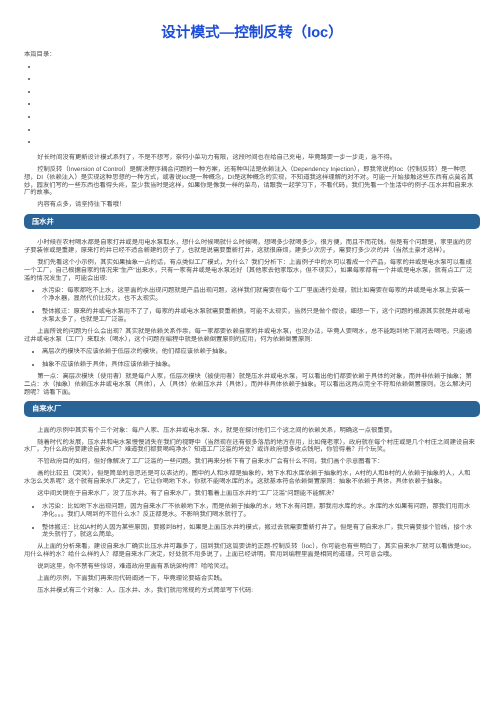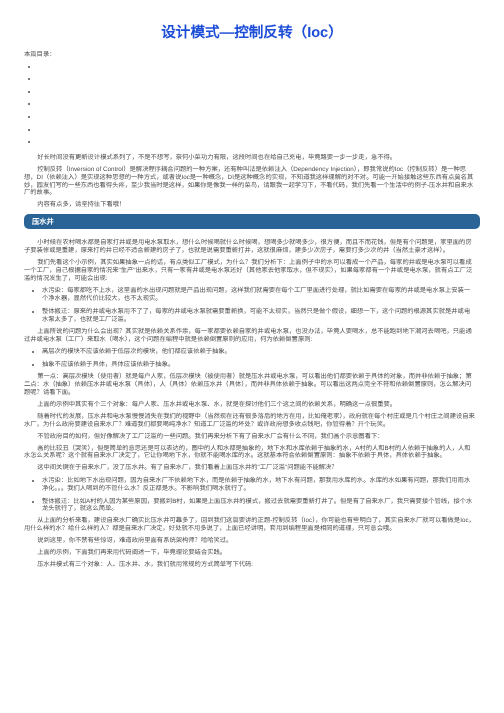--- a/index.html
+++ b/index.html
@@ -64,20 +64,21 @@
       <ul class="body-list">
         <li>水污染：每家都吃不上水，这里面的水出现问题就是产品出现问题，这样我们就需要在每个工厂里面进行处理，就比如需要在每家的井或是电水泵上安装一个净水器，显然代价比较大，也不太现实。</li>
         <li>整体搬迁：原来的井或电水泵用不了了，每家的井或电水泵就需要重新换，可能不太现实，当然只是做个假设，细想一下，这个问题的根源其实就是井或电水泵太多了，也就是工厂泛滥。</li>
       </ul>
       <p class="para">上面所说的问题为什么会出现？其实就是依赖关系作祟，每一家都要依赖自家的井或电水泵，也没办法，毕竟人要喝水，总不能跑到地下潮河去喝吧，只能通过井或电水泵（工厂）来取水（喝水），这个问题在编程中就是依赖倒置原则的应用，何为依赖倒置原则:</p>
       <ul class="body-list">
         <li>高层次的模块不应该依赖于低层次的模块，他们都应该依赖于抽象。</li>
         <li>抽象不应该依赖于具体，具体应该依赖于抽象。</li>
       </ul>
       <p class="para">第一点：高层次模块（使用者）就是每户人家，低层次模块（被使用者）就是压水井或电水泵，可以看出他们都要依赖于具体的对象，而并非依赖于抽象；第二点：水（抽象）依赖压水井或电水泵（具体），人（具体）依赖压水井（具体），而并非具体依赖于抽象。可以看出这两点完全不符和依赖倒置原则，怎么解决问题呢？请看下面。</p>
+      <div class="section-bar">自来水厂</div>
       <p class="para">上面的示例中其实有个三个对象：每户人家、压水井或电水泵、水，就是在探讨他们三个这之间的依赖关系，明确这一点很重要。</p>
       <p class="para">随着时代的发展，压水井和电水泵慢慢消失在我们的视野中（当然现在还有很多落后的地方在用，比如俺老家），政府就在每个村庄或是几个村庄之间建设自来水厂，为什么政府要建设自来水厂？难道我们都要喝纯净水？知道工厂泛滥的坏处？或许政府想多收点钱吧，你管得着？开个玩笑。</p>
       <p class="para">不管政府目的如何，但好像解决了工厂泛滥的一些问题。我们再来分析下有了自来水厂会有什么不同，我们画个示意图看下：</p>
       <p class="para">画的比较丑（哭笑），但是简单的意思还是可以表达的，图中的人和水都是抽象的，地下水和水库依赖于抽象的水，A村的人和B村的人依赖于抽象的人，人和水怎么关系呢？这个就有自来水厂决定了，它让你喝地下水，你就不能喝水库的水。这就基本符合依赖倒置原则：抽象不依赖于具体，具体依赖于抽象。</p>
       <p class="para">这中间关键在于自来水厂，没了压水井。有了自来水厂，我们看着上面压水井的"工厂泛滥"问题能不能解决？</p>
       <ul class="body-list">
         <li>水污染：比如地下水出现问题，因为自来水厂不依赖地下水，而是依赖于抽象的水，地下水有问题，那我用水库的水。水库的水如果有问题，那我们用雨水净化。。。我们人喝到的不管什么水？反正都是水。不影响我们喝水就行了。</li>
         <li>整体搬迁：比如A村的人因为某些原因，要搬到B村，如果是上面压水井的模式，搬过去就需要重新打井了。但是有了自来水厂，我只需要接个管线，接个水龙头就行了，就这么简单。</li>
       </ul>
       <p class="para">从上面的分析来看，建设自来水厂确实比压水井可靠多了，回到我们这篇要讲的正题-控制反转（Ioc），你可能也有些明白了，其实自来水厂就可以看做是Ioc，用什么样的水？给什么样的人？都是自来水厂决定，好处就不用多说了，上面已经讲明，套用到编程里面是相同的道理，只可意会哦。</p>

